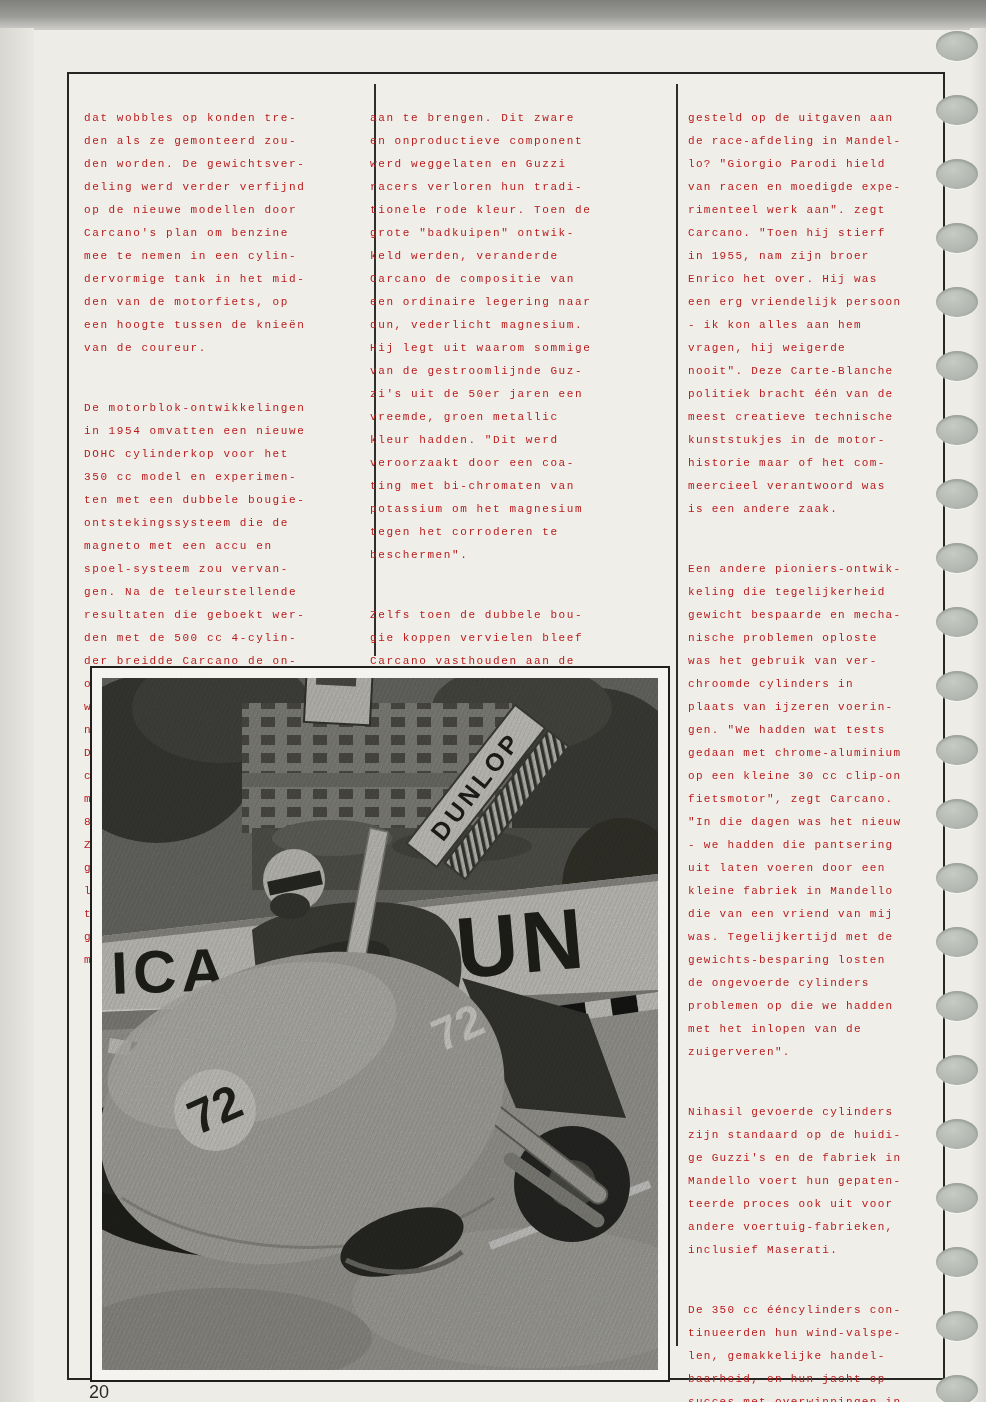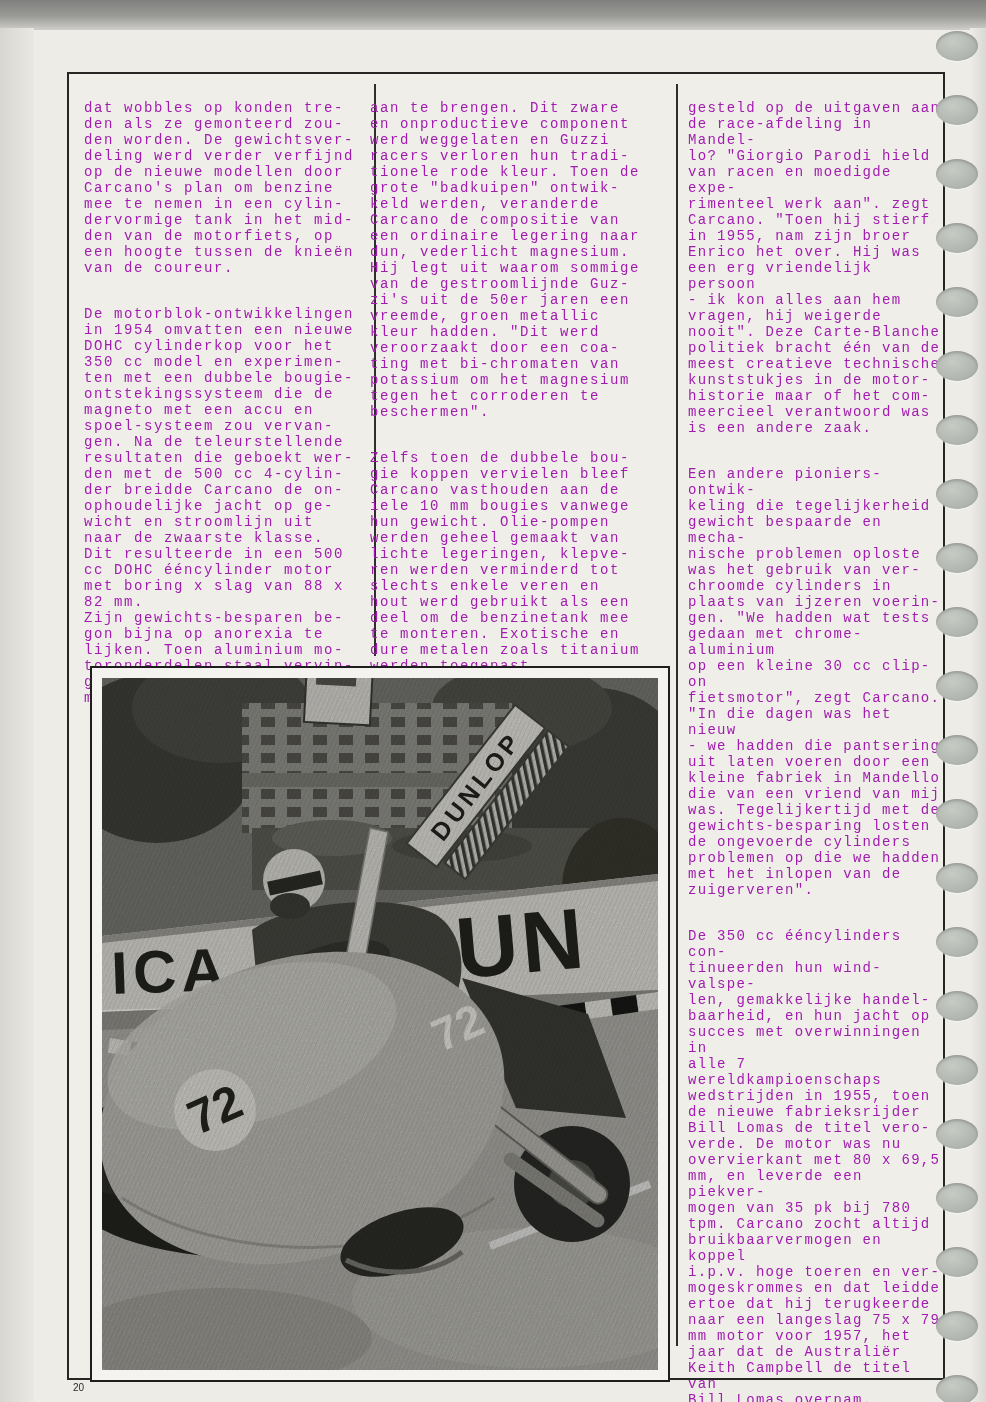--- a/index.html
+++ b/index.html
@@ -13,35 +13,35 @@
     background:linear-gradient(180deg,#7f7f7d 0%,#9b9b98 55%,#cfcecb 100%);}
   .scan-leftband{position:absolute;left:0;top:28px;width:34px;height:1374px;
     background:linear-gradient(90deg,#d7d6d1 0%,#e9e8e3 100%);}
   .scan-rightband{position:absolute;right:0;top:28px;width:16px;height:1374px;
     background:linear-gradient(270deg,#d9d8d4 0%,#edece7 100%);}
   
   .frame{position:absolute;left:67px;top:72px;width:878px;height:1308px;
     border:2px solid #262624;box-sizing:border-box;background:#efeee9;}
   .col{position:absolute;top:84px;
     font-family:"Liberation Mono","DejaVu Sans Mono",monospace;
-    font-size:14px;line-height:16px;letter-spacing:1.6px;
-    color:#a21caf;white-space:pre-line;}
+    font-size:11px;line-height:23px;letter-spacing:1.6px;
+    color:#b91c1c;white-space:pre-line;}
   .col p{margin:0 0 14px 0;}
   #col1{left:84px;width:292px;}
   #col2{left:370px;width:292px;}
   #col3{left:688px;width:254px;letter-spacing:1.3px;}
   .divider{position:absolute;width:2px;background:#2e2e2c;}
   #div1{left:374px;top:84px;height:572px;}
   #div2{left:676px;top:84px;height:1262px;}
   
   .photo-frame{position:absolute;left:90px;top:666px;width:580px;height:716px;
     border:2px solid #1e1e1c;box-sizing:border-box;background:#f4f3ef;padding:10px;}
   .photo-frame svg{display:block;width:556px;height:692px;}
   
-  .page-num{position:absolute;left:73px;top:1382px;font-size:10px;color:#2a2a28;
+  .page-num{position:absolute;left:89px;top:1382px;font-size:18px;color:#2a2a28;
     font-family:"Liberation Sans",sans-serif;}
   
   .hole{position:absolute;left:936px;width:42px;height:30px;border-radius:50%;
     background:radial-gradient(ellipse at 40% 35%,#c6cbc4 0%,#b2b7b1 60%,#9aa099 100%);
     box-shadow:inset 0 2px 3px rgba(0,0,0,0.18), 0 1px 1px rgba(255,255,255,0.5);}
 </style>
 </head>
 <body>
 
 <div class="scan-topband"></div>
@@ -163,20 +163,27 @@
 - we hadden die pantsering
 uit laten voeren door een
 kleine fabriek in Mandello
 die van een vriend van mij
 was. Tegelijkertijd met de
 gewichts-besparing losten
 de ongevoerde cylinders
 problemen op die we hadden
 met het inlopen van de
 zuigerveren".</p>
+  <p>Nihasil gevoerde cylinders
+zijn standaard op de huidi-
+ge Guzzi's en de fabriek in
+Mandello voert hun gepaten-
+teerde proces ook uit voor
+andere voertuig-fabrieken,
+inclusief Maserati.</p>
   <p>De 350 cc ééncylinders con-
 tinueerden hun wind-valspe-
 len, gemakkelijke handel-
 baarheid, en hun jacht op
 succes met overwinningen in
 alle 7 wereldkampioenschaps
 wedstrijden in 1955, toen
 de nieuwe fabrieksrijder
 Bill Lomas de titel vero-
 verde. De motor was nu

